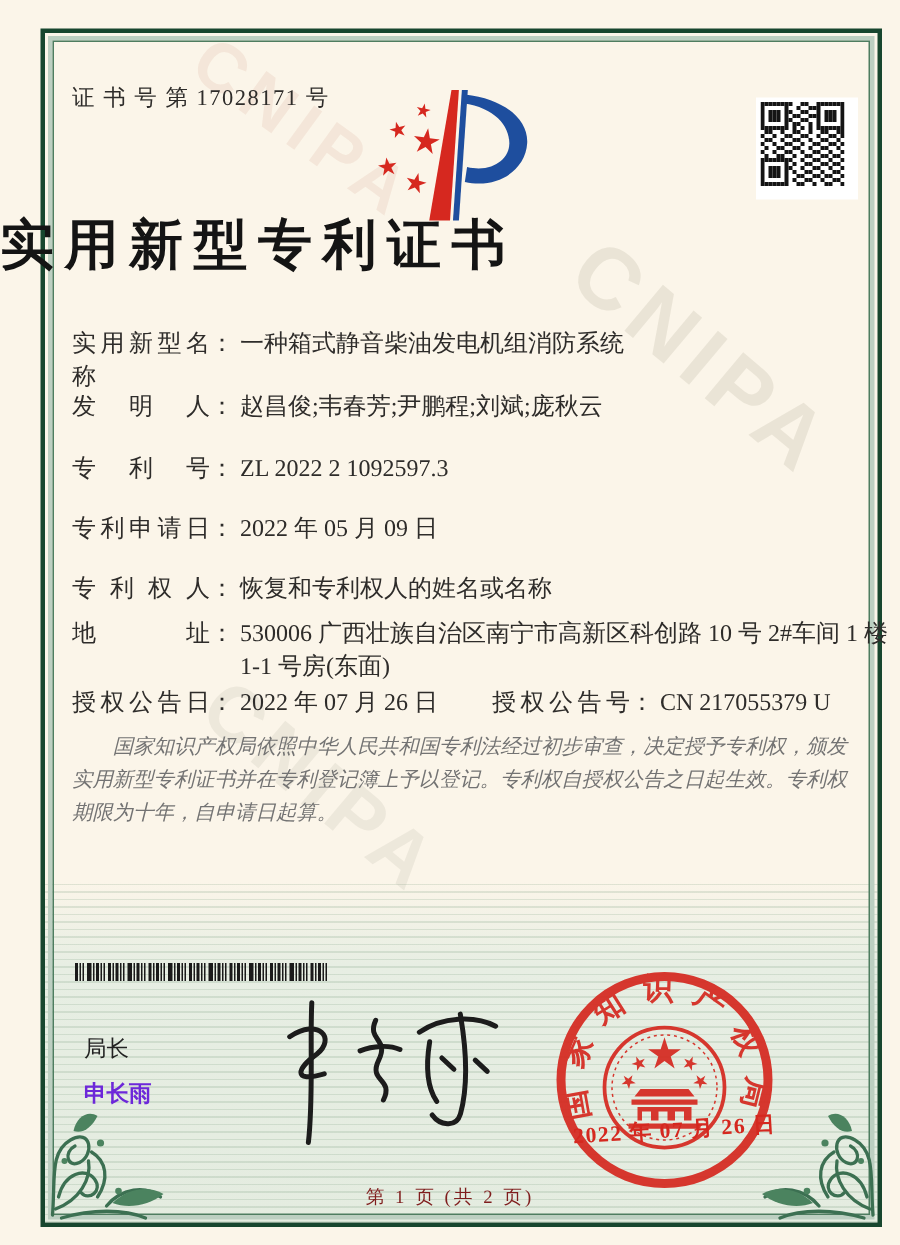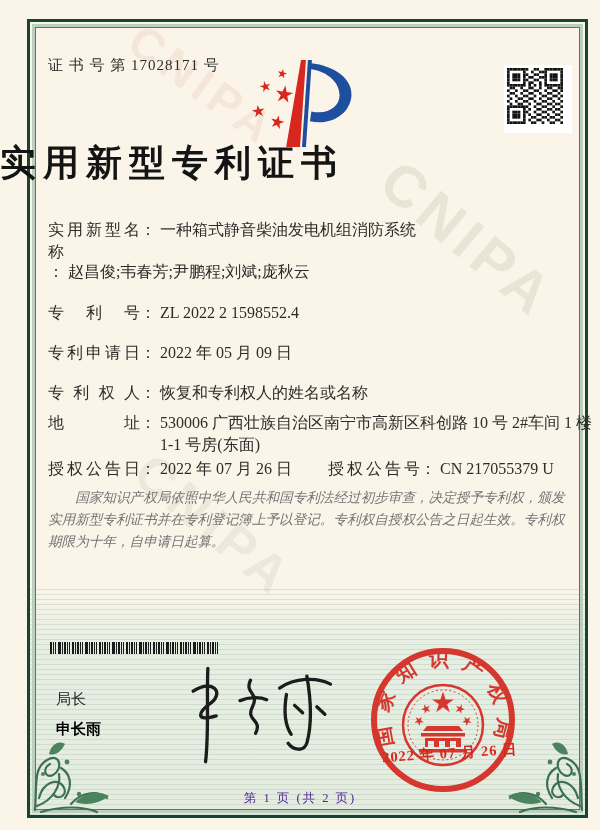--- a/index.html
+++ b/index.html
@@ -43,27 +43,27 @@
   .pair2{margin-left:36px; display:flex;}
   
   .paras{position:absolute; left:48px; right:32px; top:487px; z-index:2;
          font-size:13.6px; line-height:21.8px; font-style:italic; color:#737373;}
   .paras p{margin:0 0 5px 0; text-indent:2em;}
   
   .barcode{position:absolute; left:50px; top:642px; width:172px; height:12px; z-index:2;}
   .sig-title{position:absolute; left:56px; top:690px; z-index:2;
              font-family:"Liberation Sans",sans-serif; font-weight:400; font-size:15px; color:#222;}
   .sig-name {position:absolute; left:56px; top:720px; z-index:2;
-             font-family:"Liberation Sans",sans-serif; font-weight:600; font-size:15px; color:#000000;}
+             font-family:"Liberation Sans",sans-serif; font-weight:600; font-size:15px; color:#6d28d9;}
   .signature{position:absolute; left:182px; top:662px; width:168px; height:102px; z-index:2; transform:rotate(-2deg);}
   .seal{position:absolute; left:368px; top:645px; width:150px; height:150px; z-index:3; opacity:.92;}
   .seal-date{position:absolute; left:382px; top:744px; z-index:4; font-size:14.5px; font-weight:bold;
              color:#d5281f; letter-spacing:1px; transform:rotate(-3.5deg); white-space:nowrap;}
   .footer{position:absolute; left:0; right:0; top:790px; text-align:center; z-index:2;
-          font-size:12.5px; color:#4c1d95; letter-spacing:2px;}
+          font-size:12.5px; color:#7f1d1d; letter-spacing:2px;}
   .flourish{position:absolute; width:104px; height:112px; z-index:1; pointer-events:none;}
   .fl-left{left:31px; top:702px;}
   .fl-right{left:482px; top:702px; transform:scaleX(-1);}
   .defs-hidden{position:absolute; width:0; height:0; overflow:hidden;}
 </style>
 </head>
 <body>
 
 <div class="page">
 
@@ -374,27 +374,28 @@
   </div>
 
   <div class="title">实用新型专利证书</div>
 
   <div class="frow" style="top:219px">
     <span class="lab">实用新型名称</span>
       <span class="colon">：</span>
     <span class="val">一种箱式静音柴油发电机组消防系统</span>
   </div>
   <div class="frow" style="top:261px">
+    <span class="lab">发明人</span>
       <span class="colon">：</span>
     <span class="val">赵昌俊;韦春芳;尹鹏程;刘斌;庞秋云</span>
   </div>
   <div class="frow" style="top:302px">
     <span class="lab">专利号</span>
       <span class="colon">：</span>
-    <span class="val">ZL 2022 2 1598552.4</span>
+    <span class="val">ZL 2022 2 1092597.3</span>
   </div>
   <div class="frow" style="top:342px">
     <span class="lab">专利申请日</span>
       <span class="colon">：</span>
     <span class="val">2022 年 05 月 09 日</span>
   </div>
   <div class="frow" style="top:382px">
     <span class="lab">专利权人</span>
       <span class="colon">：</span>
     <span class="val">恢复和专利权人的姓名或名称</span>

